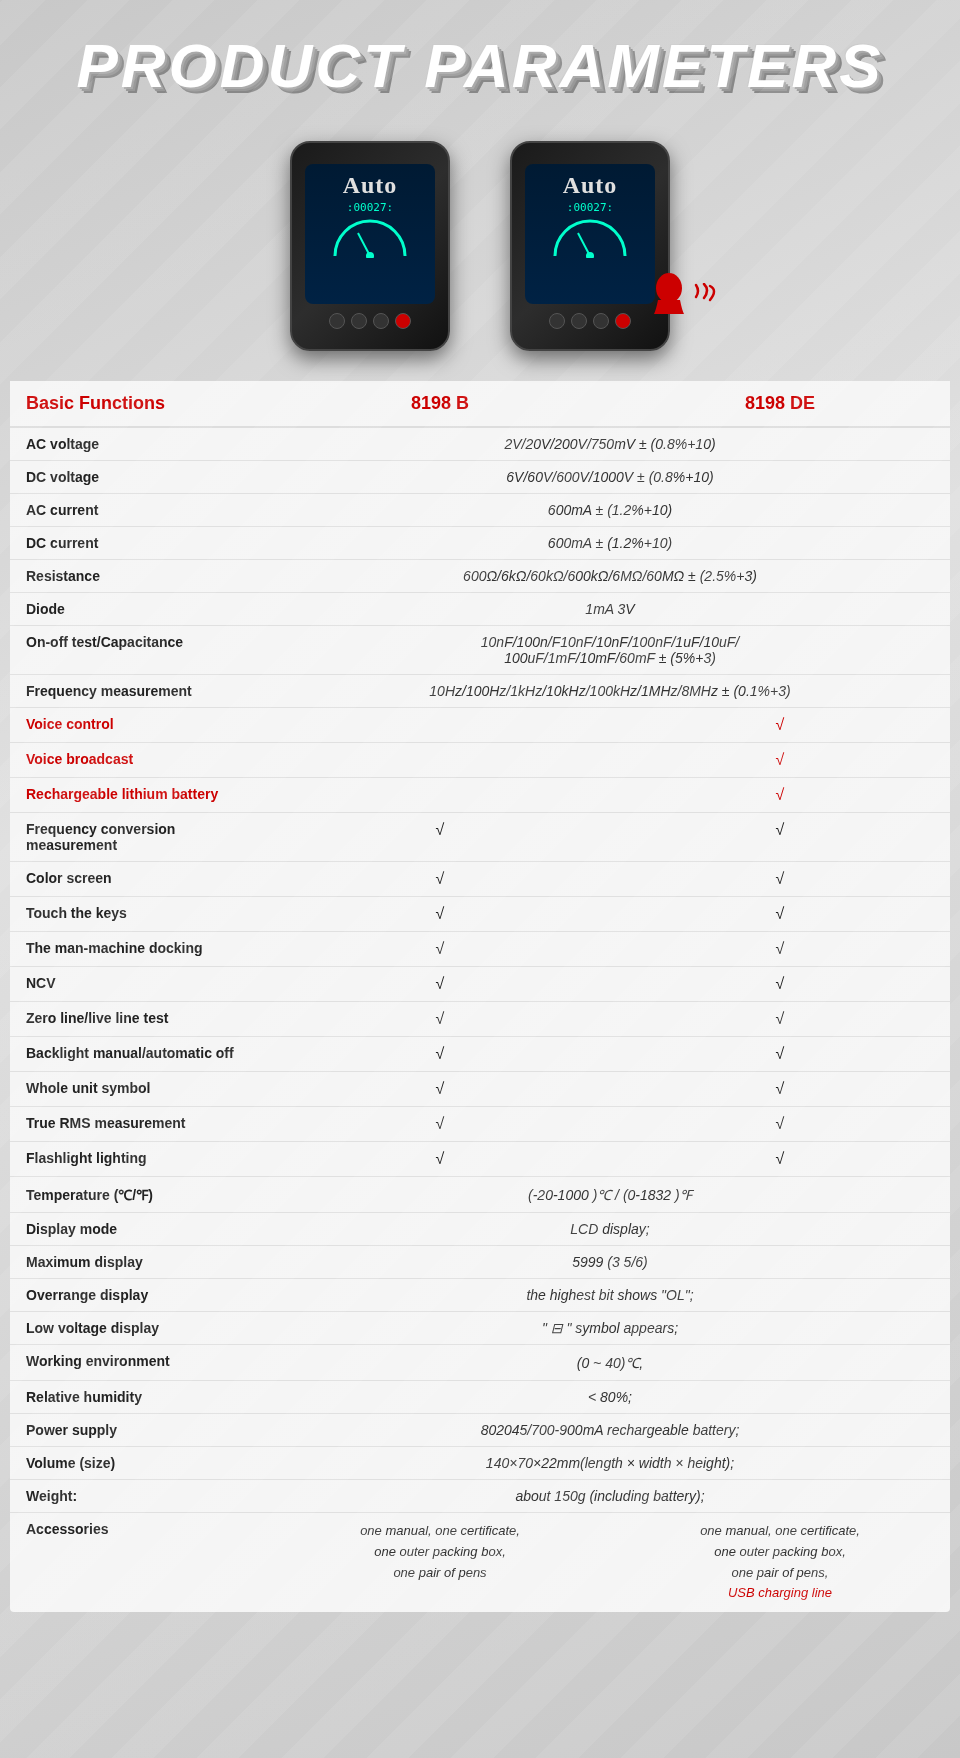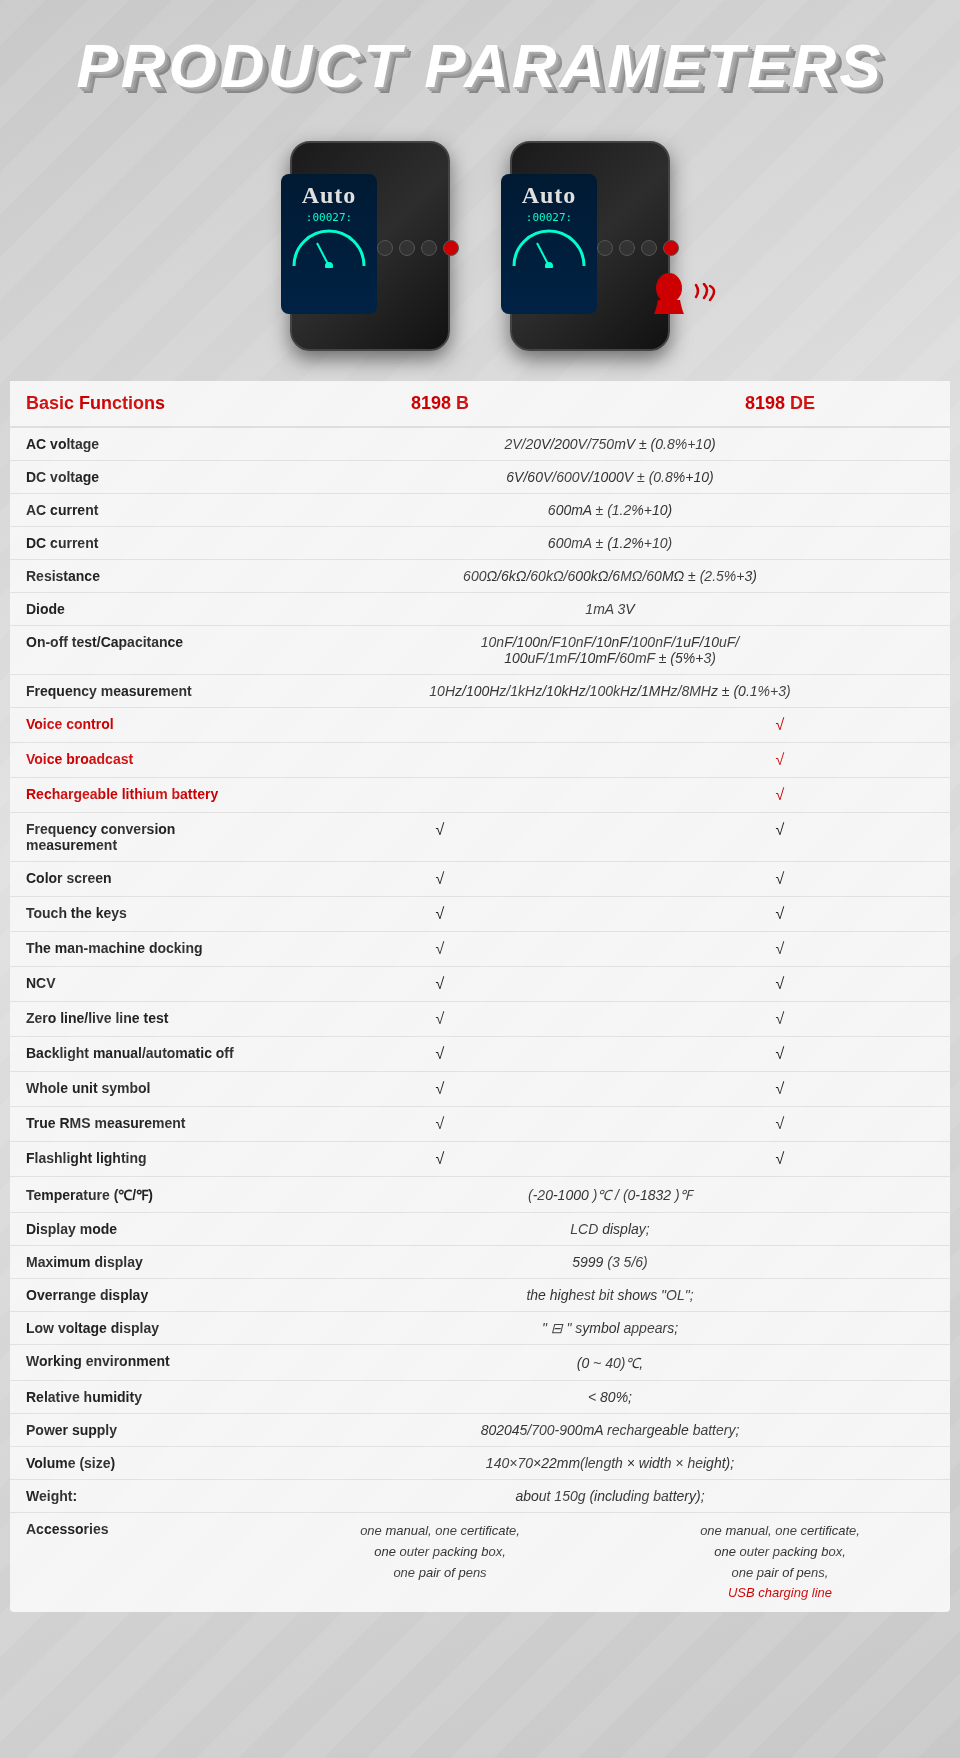--- a/index.html
+++ b/index.html
@@ -58,21 +58,21 @@
       align-items: flex-end;
     }
 
     .device-img {
       width: 160px;
       height: 210px;
       background: linear-gradient(135deg, #1a1a1a 0%, #2d2d2d 50%, #111 100%);
       border-radius: 20px;
       border: 2px solid #444;
       display: flex;
-      flex-direction: row;
+      flex-direction: column;
       align-items: center;
       justify-content: center;
       position: relative;
       box-shadow: 0 8px 20px rgba(0,0,0,0.5);
     }
 
     .device-screen {
       width: 130px;
       height: 140px;
       background: linear-gradient(180deg, #001a33 0%, #002244 100%);

